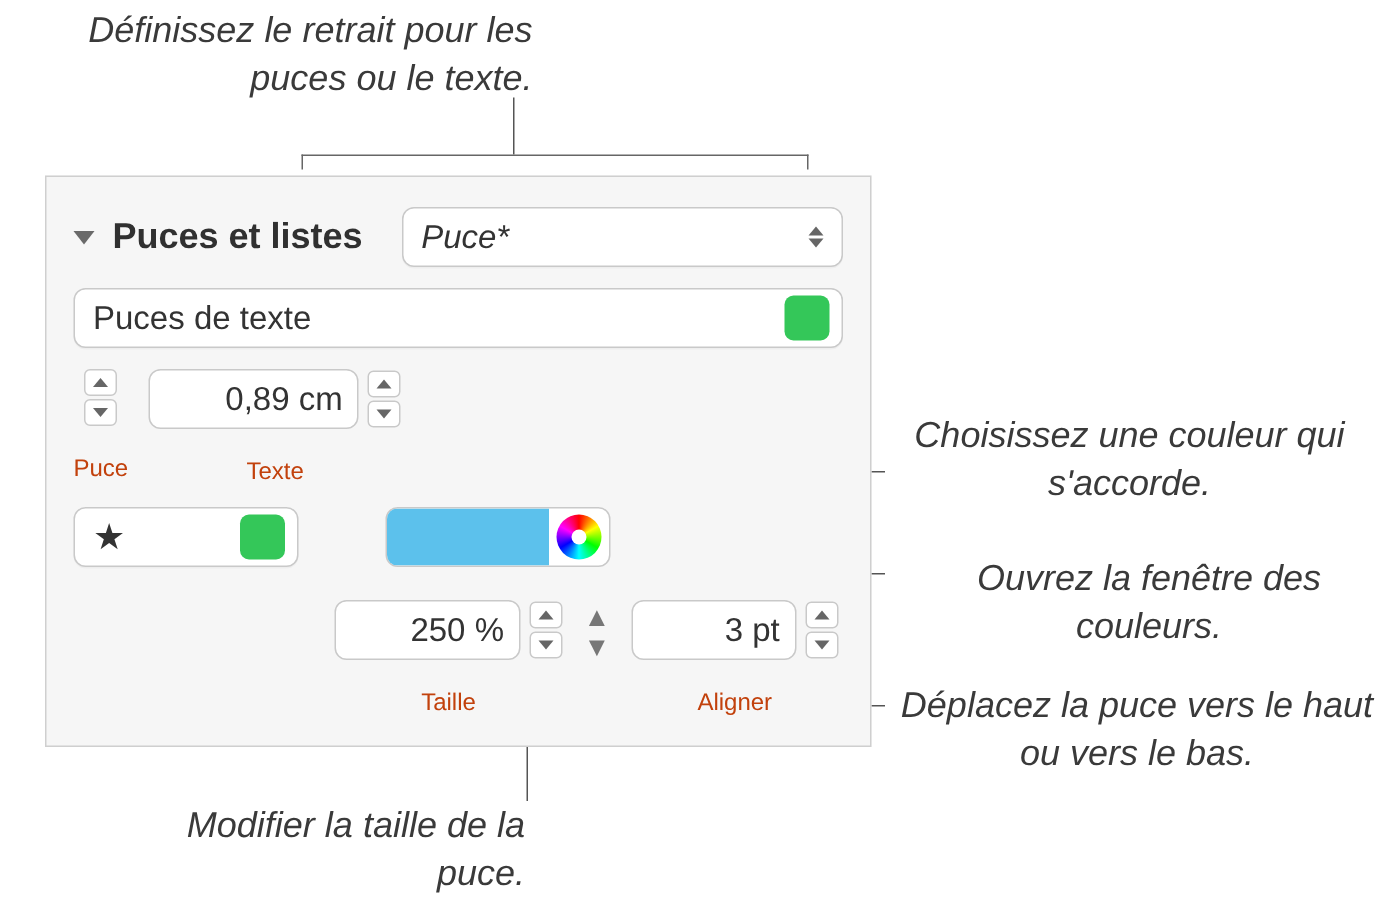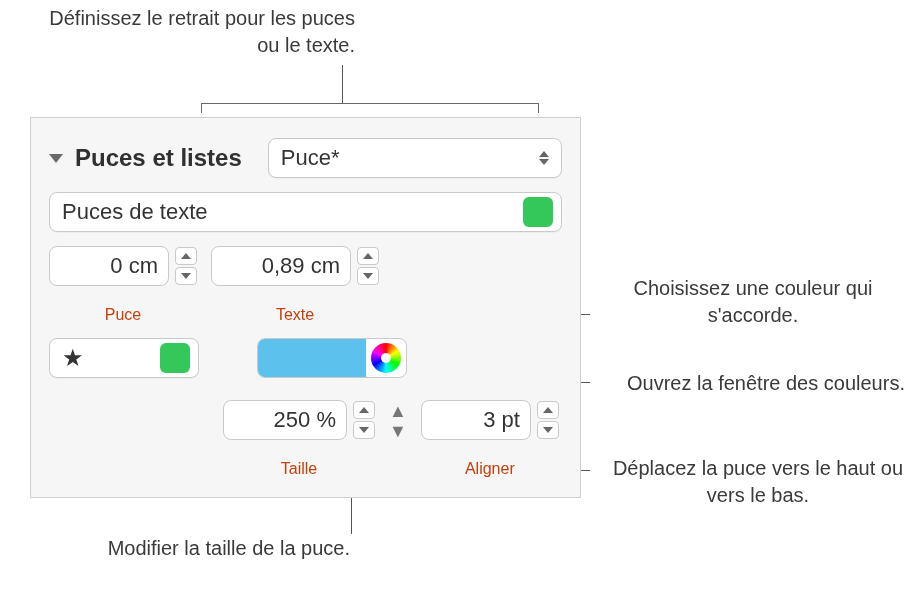--- a/index.html
+++ b/index.html
@@ -10,22 +10,23 @@
     width: 918px;
     height: 606px;
     position: relative;
     background: #fff;
   }
 
   
   .callout {
     position: absolute;
     line-height: 1.35;
-    font-size: 20px;
+    font-size: 24px;
     color: #3a3a3a;
+    font-style: italic;
   }
   .callout.right { text-align: center; }
   .callout.leftish { text-align: right; }
 
   
   .panel {
     position: absolute;
     left: 30px;
     top: 117px;
     width: 551px;
@@ -184,21 +185,21 @@
 
 <div class="line vline" style="left:351px;top:454px;height:80px;"></div>
 
 <div class="panel">
 
   <div class="row" style="gap:26px;">
     <div class="section-header">
       <span class="disclosure"></span>
       <span>Puces et listes</span>
     </div>
-    <div class="popup" style="flex:1;">
+    <div class="popup" style="flex:1;font-style:italic;">
       <span class="label">Puce*</span>
       <span class="chev">
           <span class="up"></span>
           <span class="dn"></span>
         </span>
     </div>
   </div>
 
   <div class="row">
     <div class="popup green" style="flex:1;">
@@ -207,23 +208,20 @@
           <span class="up"></span>
           <span class="dn"></span>
         </span>
     </div>
   </div>
 
   <div class="row" style="gap:14px;align-items:flex-start;margin-top:10px;">
 
     <div class="col">
       <div class="stepper-wrap">
-        <div class="stepper-field" style="width:120px;">
-          <span>0 cm</span>
-        </div>
         <div class="stepper-btns">
           <div class="stepper-btn">
               <span class="up"></span>
             </div>
           <div class="stepper-btn">
               <span class="dn"></span>
             </div>
         </div>
       </div>
       <div class="sub-label">Puce</div>

